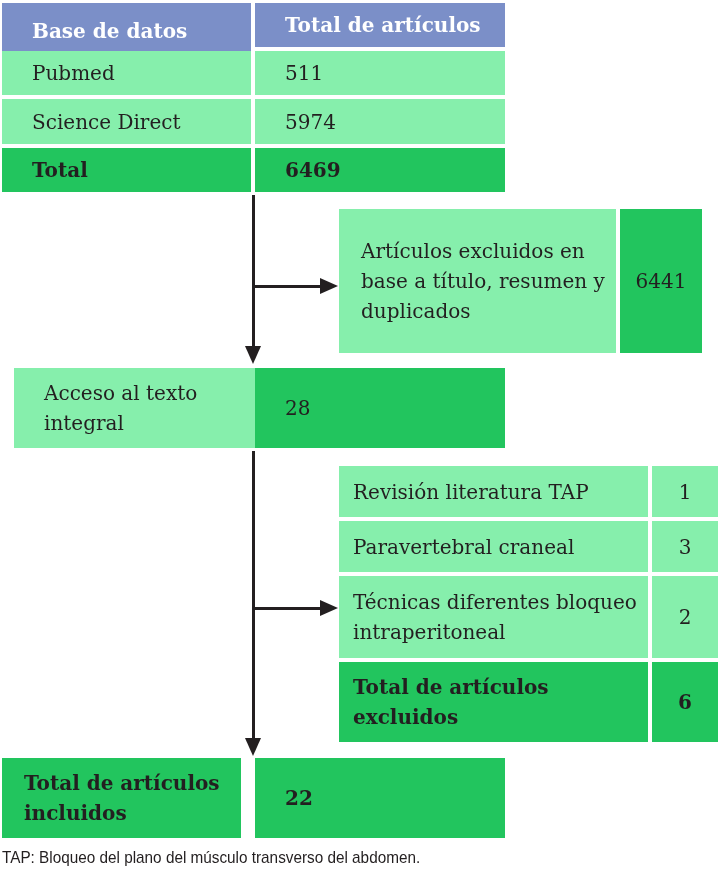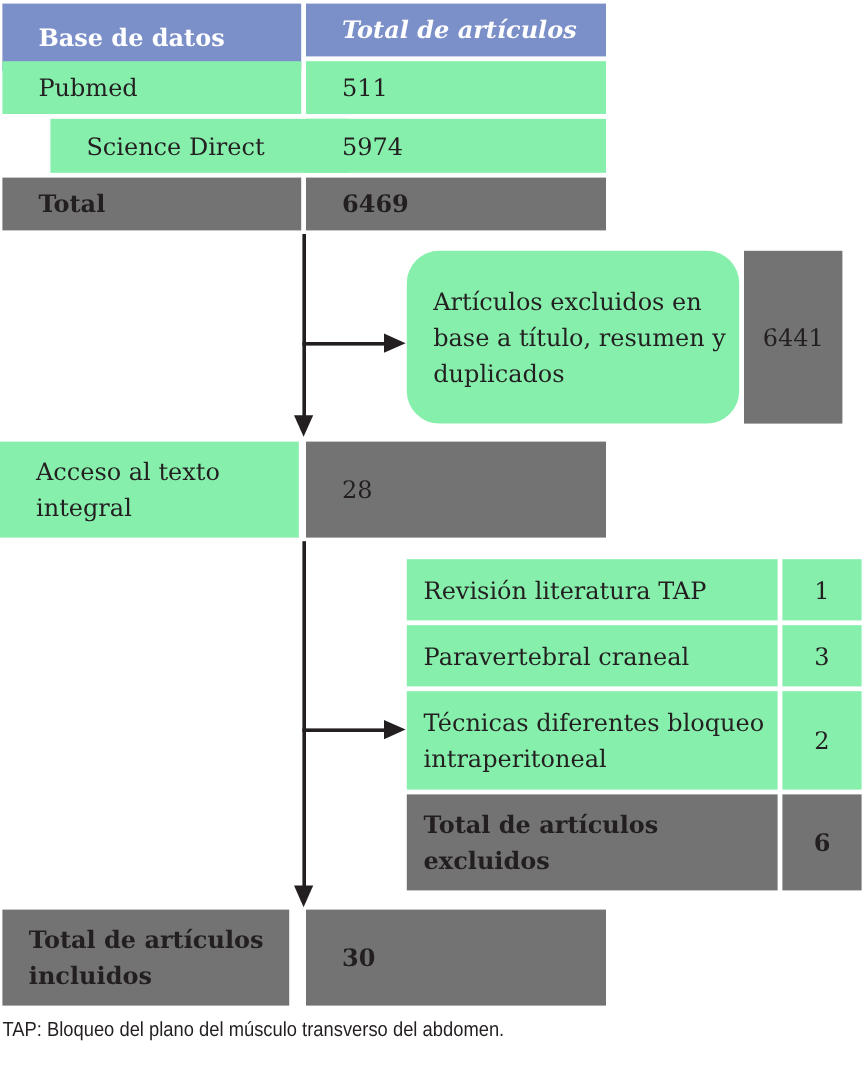--- a/index.html
+++ b/index.html
@@ -1,68 +1,68 @@
 <!DOCTYPE html>
 <html><head>
   <meta charset="utf-8">
   <style>
     html, body { margin: 0; padding: 0; background: #ffffff; }
     body { width: 720px; height: 892px; position: relative; overflow: hidden; font-family: "DejaVu Serif", "Liberation Serif", serif; color: #231f20; }
     .box { position: absolute; box-sizing: border-box; display: flex; align-items: center; font-size: 20px; line-height: 30px; }
     .hdr { background: #7b8fc8; color: #ffffff; font-weight: bold; }
     .blue { background: #86efac; }
-    .peach { background: #737373; }
+    .peach { background: #22c55e; }
     .bold { font-weight: bold; }
     .pad { padding-left: 30px; }
     .center { justify-content: center; }
     .vline { position: absolute; background: #231f20; width: 3px; }
     .hline { position: absolute; background: #231f20; height: 3px; }
     .arrow-down { position: absolute; width: 0; height: 0; border-left: 8px solid transparent; border-right: 8px solid transparent; border-top: 18px solid #231f20; }
     .arrow-right { position: absolute; width: 0; height: 0; border-top: 8px solid transparent; border-bottom: 8px solid transparent; border-left: 18px solid #231f20; }
     .caption { position: absolute; left: 2px; top: 848px; font-family: "Liberation Sans", sans-serif; font-size: 17px; color: #231f20; transform: scaleX(0.9); transform-origin: left; white-space: nowrap; }
   </style>
 </head>
 <body>
 
 <div class="box hdr pad" style="left:2px;top:3px;width:249px;height:56px;">Base de datos</div>
-<div class="box hdr pad" style="left:255px;top:3px;width:250px;height:44px;font-style:italic;">Total de artículos</div>
+<div class="box hdr pad" style="left:255px;top:3px;width:250px;height:44px;">Total de artículos</div>
 
 <div class="box blue pad" style="left:2px;top:51px;width:249px;height:44px;">Pubmed</div>
 <div class="box blue pad" style="left:255px;top:51px;width:250px;height:44px;">511</div>
 
-<div class="box blue pad" style="left:2px;top:99px;width:249px;height:45px;margin-left:40px;">Science Direct</div>
+<div class="box blue pad" style="left:2px;top:99px;width:249px;height:45px;">Science Direct</div>
 <div class="box blue pad" style="left:255px;top:99px;width:250px;height:45px;">5974</div>
 
 <div class="box peach bold pad" style="left:2px;top:148px;width:249px;height:44px;">Total</div>
 <div class="box peach bold pad" style="left:255px;top:148px;width:250px;height:44px;">6469</div>
 
 <div class="vline" style="left:252px;top:195px;height:152px;"></div>
 <div class="arrow-down" style="left:245px;top:346px;"></div>
 <div class="hline" style="left:252px;top:285px;width:70px;"></div>
 <div class="arrow-right" style="left:320px;top:278px;"></div>
 
-<div class="box blue" style="left:339px;top:209px;width:277px;height:144px;padding-left:22px;padding-right:10px;border-radius:27px;">Artículos excluidos en base a título, resumen y duplicados</div>
+<div class="box blue" style="left:339px;top:209px;width:277px;height:144px;padding-left:22px;padding-right:10px;">Artículos excluidos en base a título, resumen y duplicados</div>
 <div class="box peach center" style="left:620px;top:209px;width:82px;height:144px;">6441</div>
 
-<div class="box blue pad" style="left:0;top:368px;width:249px;height:80px;padding-right:20px;">Acceso al texto integral</div>
+<div class="box blue pad" style="left:14px;top:368px;width:249px;height:80px;padding-right:20px;">Acceso al texto integral</div>
 <div class="box peach pad" style="left:255px;top:368px;width:250px;height:80px;">28</div>
 
 <div class="vline" style="left:252px;top:451px;height:288px;"></div>
 <div class="arrow-down" style="left:245px;top:738px;"></div>
 <div class="hline" style="left:252px;top:607px;width:70px;"></div>
 <div class="arrow-right" style="left:320px;top:600px;"></div>
 
 <div class="box blue" style="left:339px;top:466px;width:309px;height:51px;padding-left:14px;">Revisión literatura TAP</div>
 <div class="box blue center" style="left:652px;top:466px;width:66px;height:51px;">1</div>
 
 <div class="box blue" style="left:339px;top:521px;width:309px;height:51px;padding-left:14px;">Paravertebral craneal</div>
 <div class="box blue center" style="left:652px;top:521px;width:66px;height:51px;">3</div>
 
 <div class="box blue" style="left:339px;top:576px;width:309px;height:82px;padding-left:14px;padding-right:10px;">Técnicas diferentes bloqueo intraperitoneal</div>
 <div class="box blue center" style="left:652px;top:576px;width:66px;height:82px;">2</div>
 
 <div class="box peach bold" style="left:339px;top:662px;width:309px;height:80px;padding-left:14px;padding-right:60px;">Total de artículos excluidos</div>
 <div class="box peach bold center" style="left:652px;top:662px;width:66px;height:80px;">6</div>
 
 <div class="box peach bold" style="left:2px;top:758px;width:239px;height:80px;padding-left:22px;padding-right:20px;">Total de artículos incluidos</div>
-<div class="box peach bold pad" style="left:255px;top:758px;width:250px;height:80px;">30</div>
+<div class="box peach bold pad" style="left:255px;top:758px;width:250px;height:80px;">22</div>
 
 <div class="caption">TAP: Bloqueo del plano del músculo transverso del abdomen.</div>
 
 </body></html>

